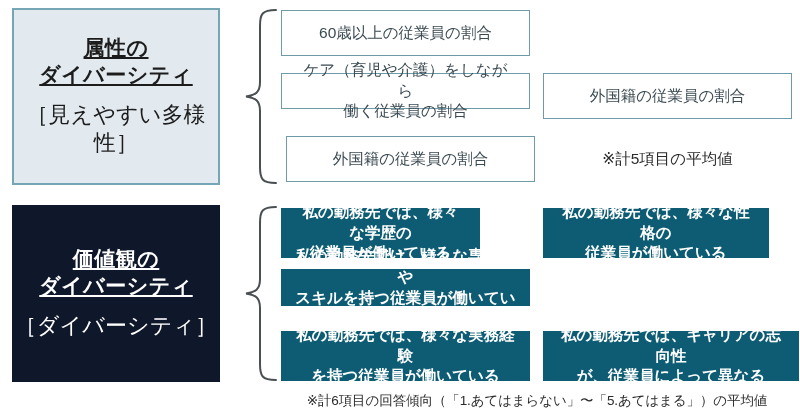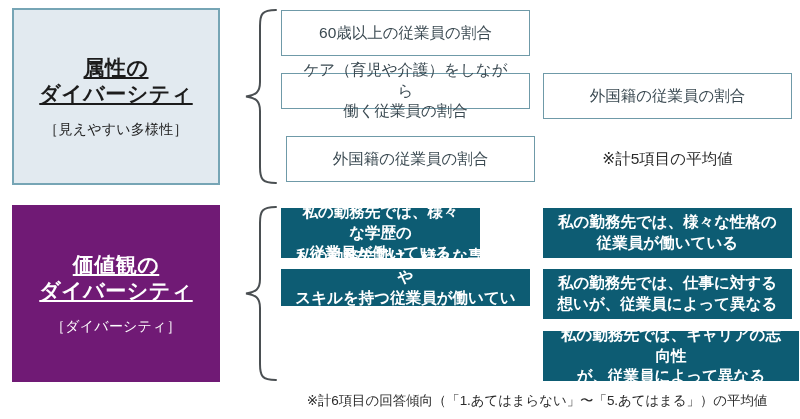--- a/index.html
+++ b/index.html
@@ -32,42 +32,42 @@
   }
   .cat-box .cat-line1,
   .cat-box .cat-line2 {
     font-weight: bold;
     font-size: 21px;
     line-height: 1.28;
     letter-spacing: 0.5px;
     text-decoration: underline;
   }
   .cat-box .cat-sub {
-    font-size: 14px;
+    font-size: 22px;
     line-height: 1.3;
     margin-top: 12px;
     letter-spacing: 0.2px;
   }
 
   #cat-attribute {
     left: 12px;
     top: 8px;
     width: 208px;
     height: 177px;
     background: #e2eaf0;
     border: 2px solid #76a5b5;
     color: #1c1c1c;
   }
 
   #cat-values {
     left: 12px;
     top: 205px;
     width: 208px;
     height: 177px;
-    background: #701a75;
+    background: #0f172a;
     border: 0;
     color: #ffffff;
   }
 
   
   .brace {
     position: absolute;
     left: 232px;
     width: 46px;
   }
@@ -173,32 +173,32 @@
   <div class="brace" id="brace-values">
     <svg viewBox="0 0 46 177" preserveAspectRatio="none" aria-hidden="true">
       <path d="M44 2 C 30 2, 28 6, 28 18 L 28 74 C 28 84, 24 87, 14 88.5 C 24 90, 28 93, 28 103 L 28 159 C 28 171, 30 175, 44 175" fill="none" stroke="#4a4f52" stroke-width="2" stroke-linecap="round"></path>
     </svg>
   </div>
 
   <div class="item-box item-value" style="left:281px; top:208px; width:199px; height:50px;">
     <span class="item-text">私の勤務先では、様々な学歴の<br>従業員が働いている</span>
   </div>
 
-  <div class="item-box item-value" style="left:543px; top:208px; width:249px; height:50px;">
+  <div class="item-box item-value" style="left:543px; top:208px; width:226px; height:50px;">
     <span class="item-text">私の勤務先では、様々な性格の<br>従業員が働いている</span>
   </div>
 
   <div class="item-box item-value" style="left:281px; top:269px; width:249px; height:37px;">
     <span class="item-text">私の勤務先では、様々な専門性や<br>スキルを持つ従業員が働いている</span>
   </div>
 
-  <div class="item-box item-value" style="left:543px; top:269px; width:249px; height:50px;">
-    <span class="item-text">私の勤務先では、仕事に対する<br>想いが、従業員によって異なる</span>
-  </div>
-
+
+  <div class="item-box item-value" style="left:281px; top:331px; width:249px; height:50px;">
+    <span class="item-text">私の勤務先では、様々な実務経験<br>を持つ従業員が働いている</span>
+  </div>
 
   <div class="item-box item-value" style="left:543px; top:331px; width:256px; height:50px;">
     <span class="item-text">私の勤務先では、キャリアの志向性<br>が、従業員によって異なる</span>
   </div>
 
   <div class="footnote">※計6項目の回答傾向（「1.あてはまらない」〜「5.あてはまる」）の平均値</div>
 
 </div>
 
 </body></html>

